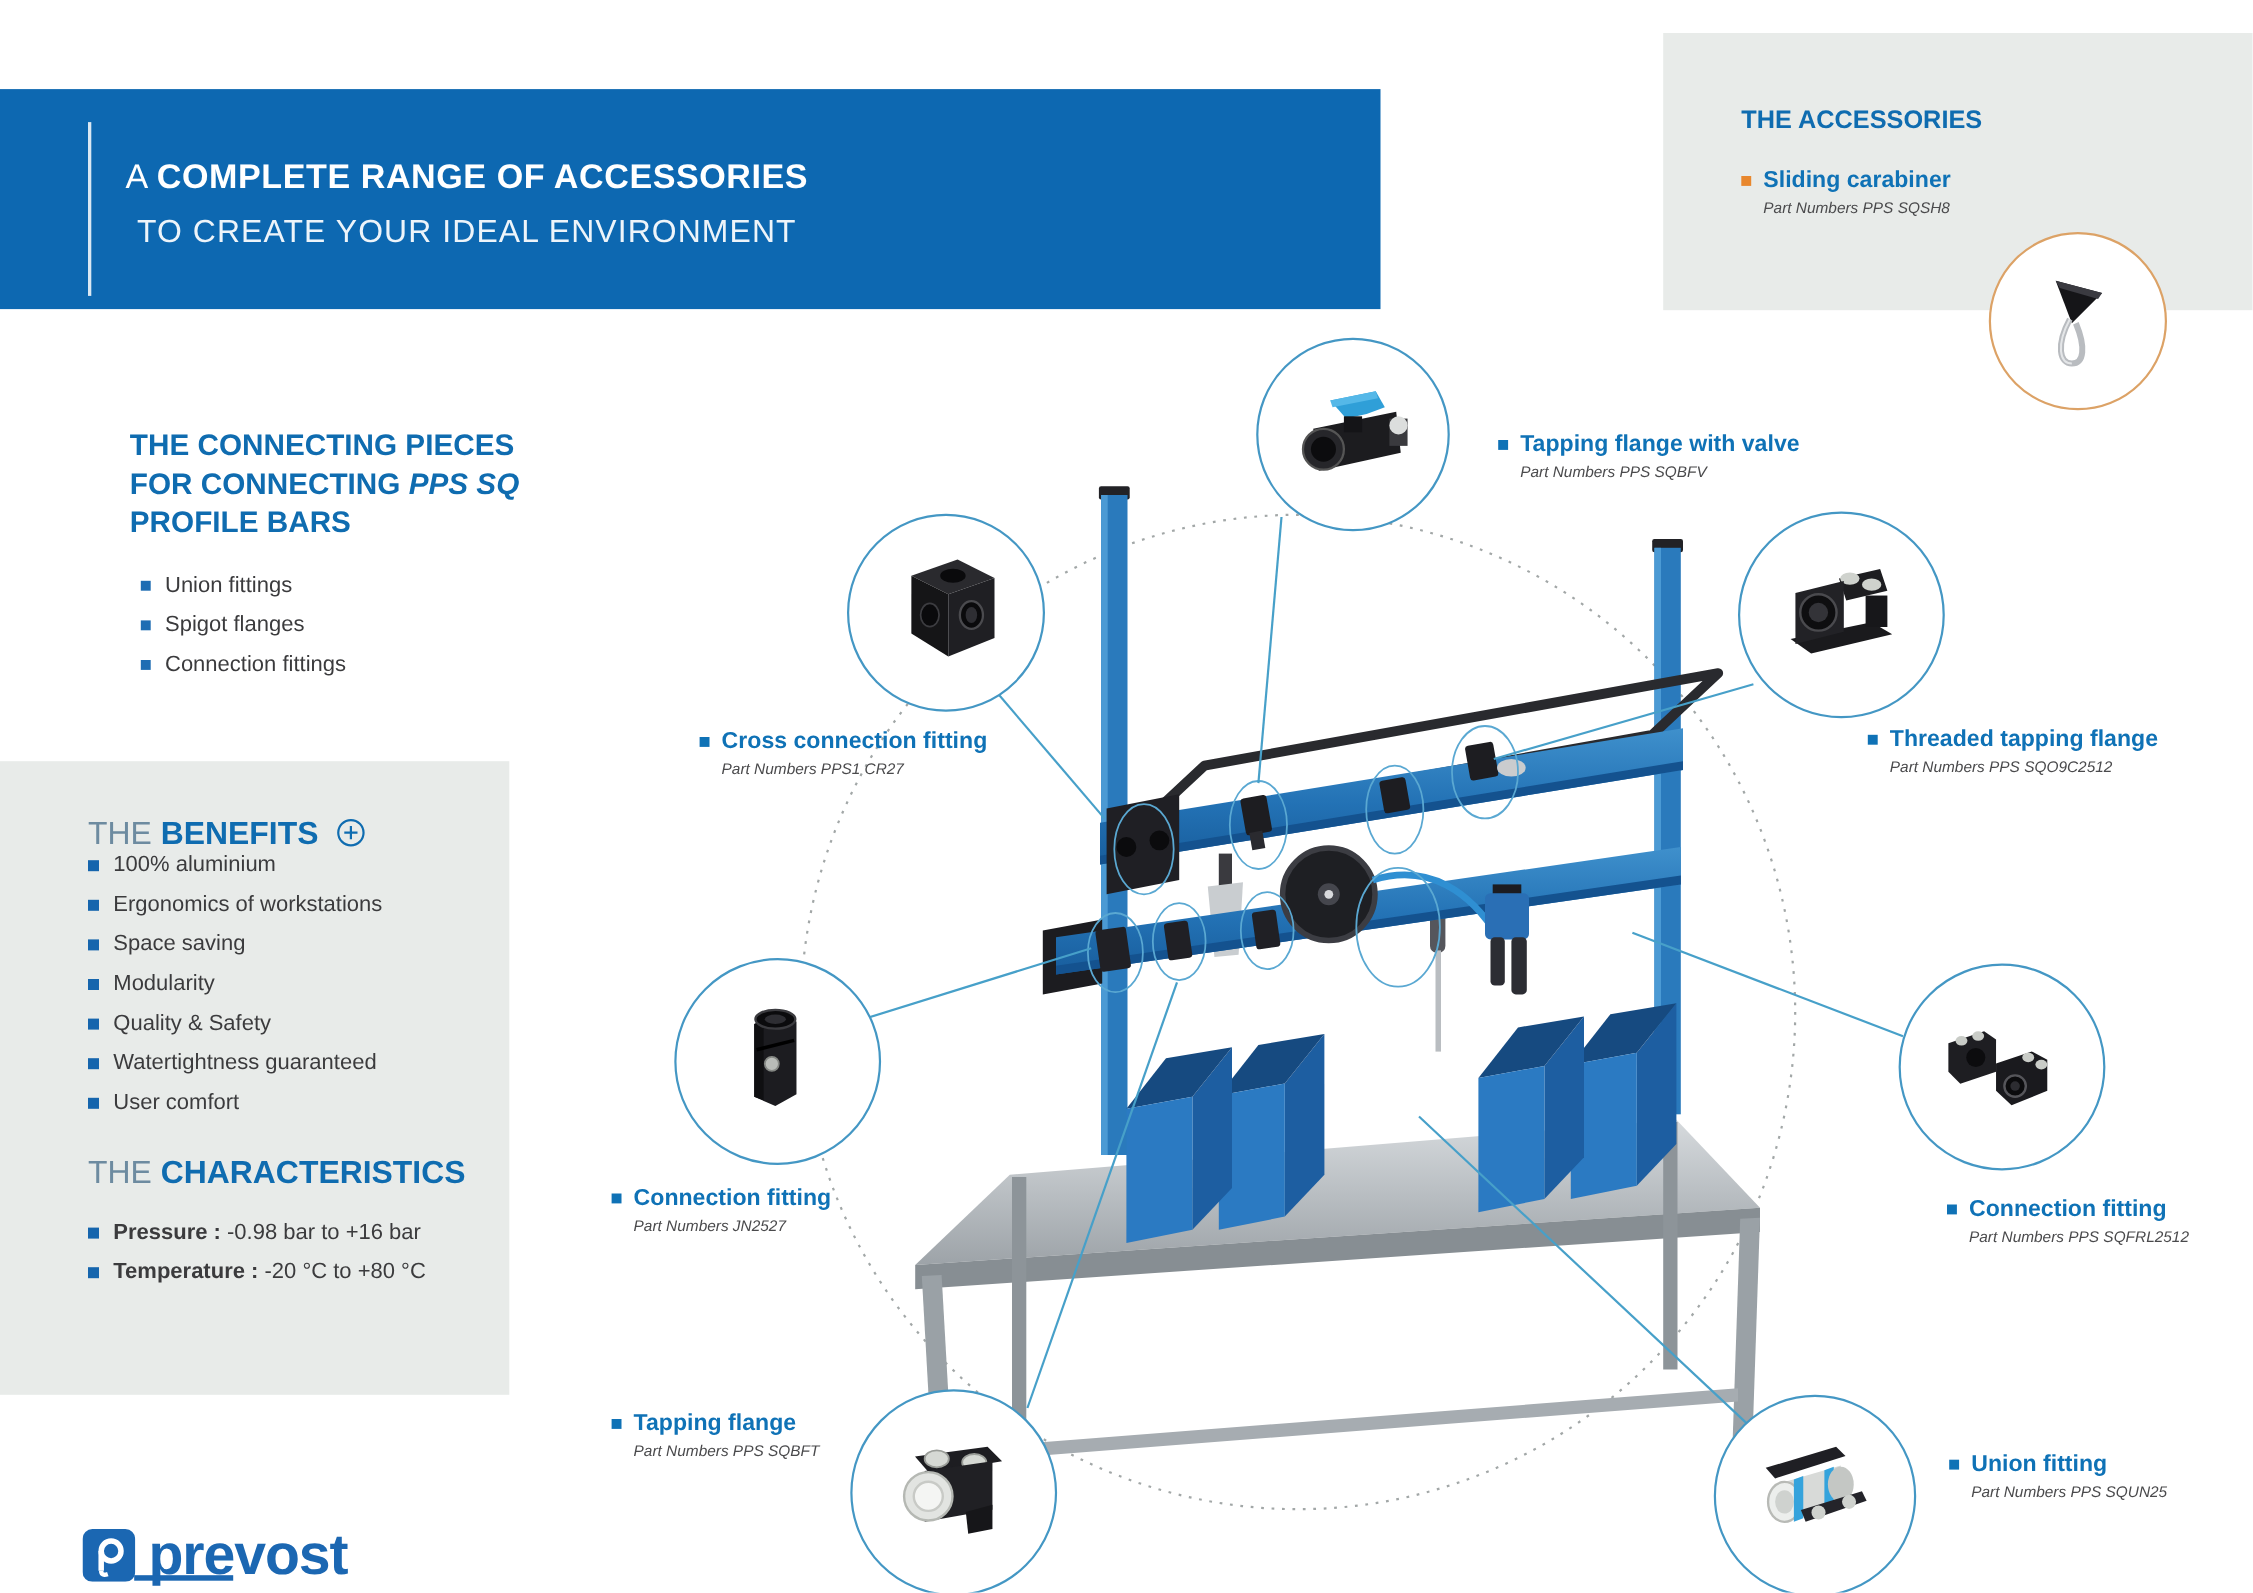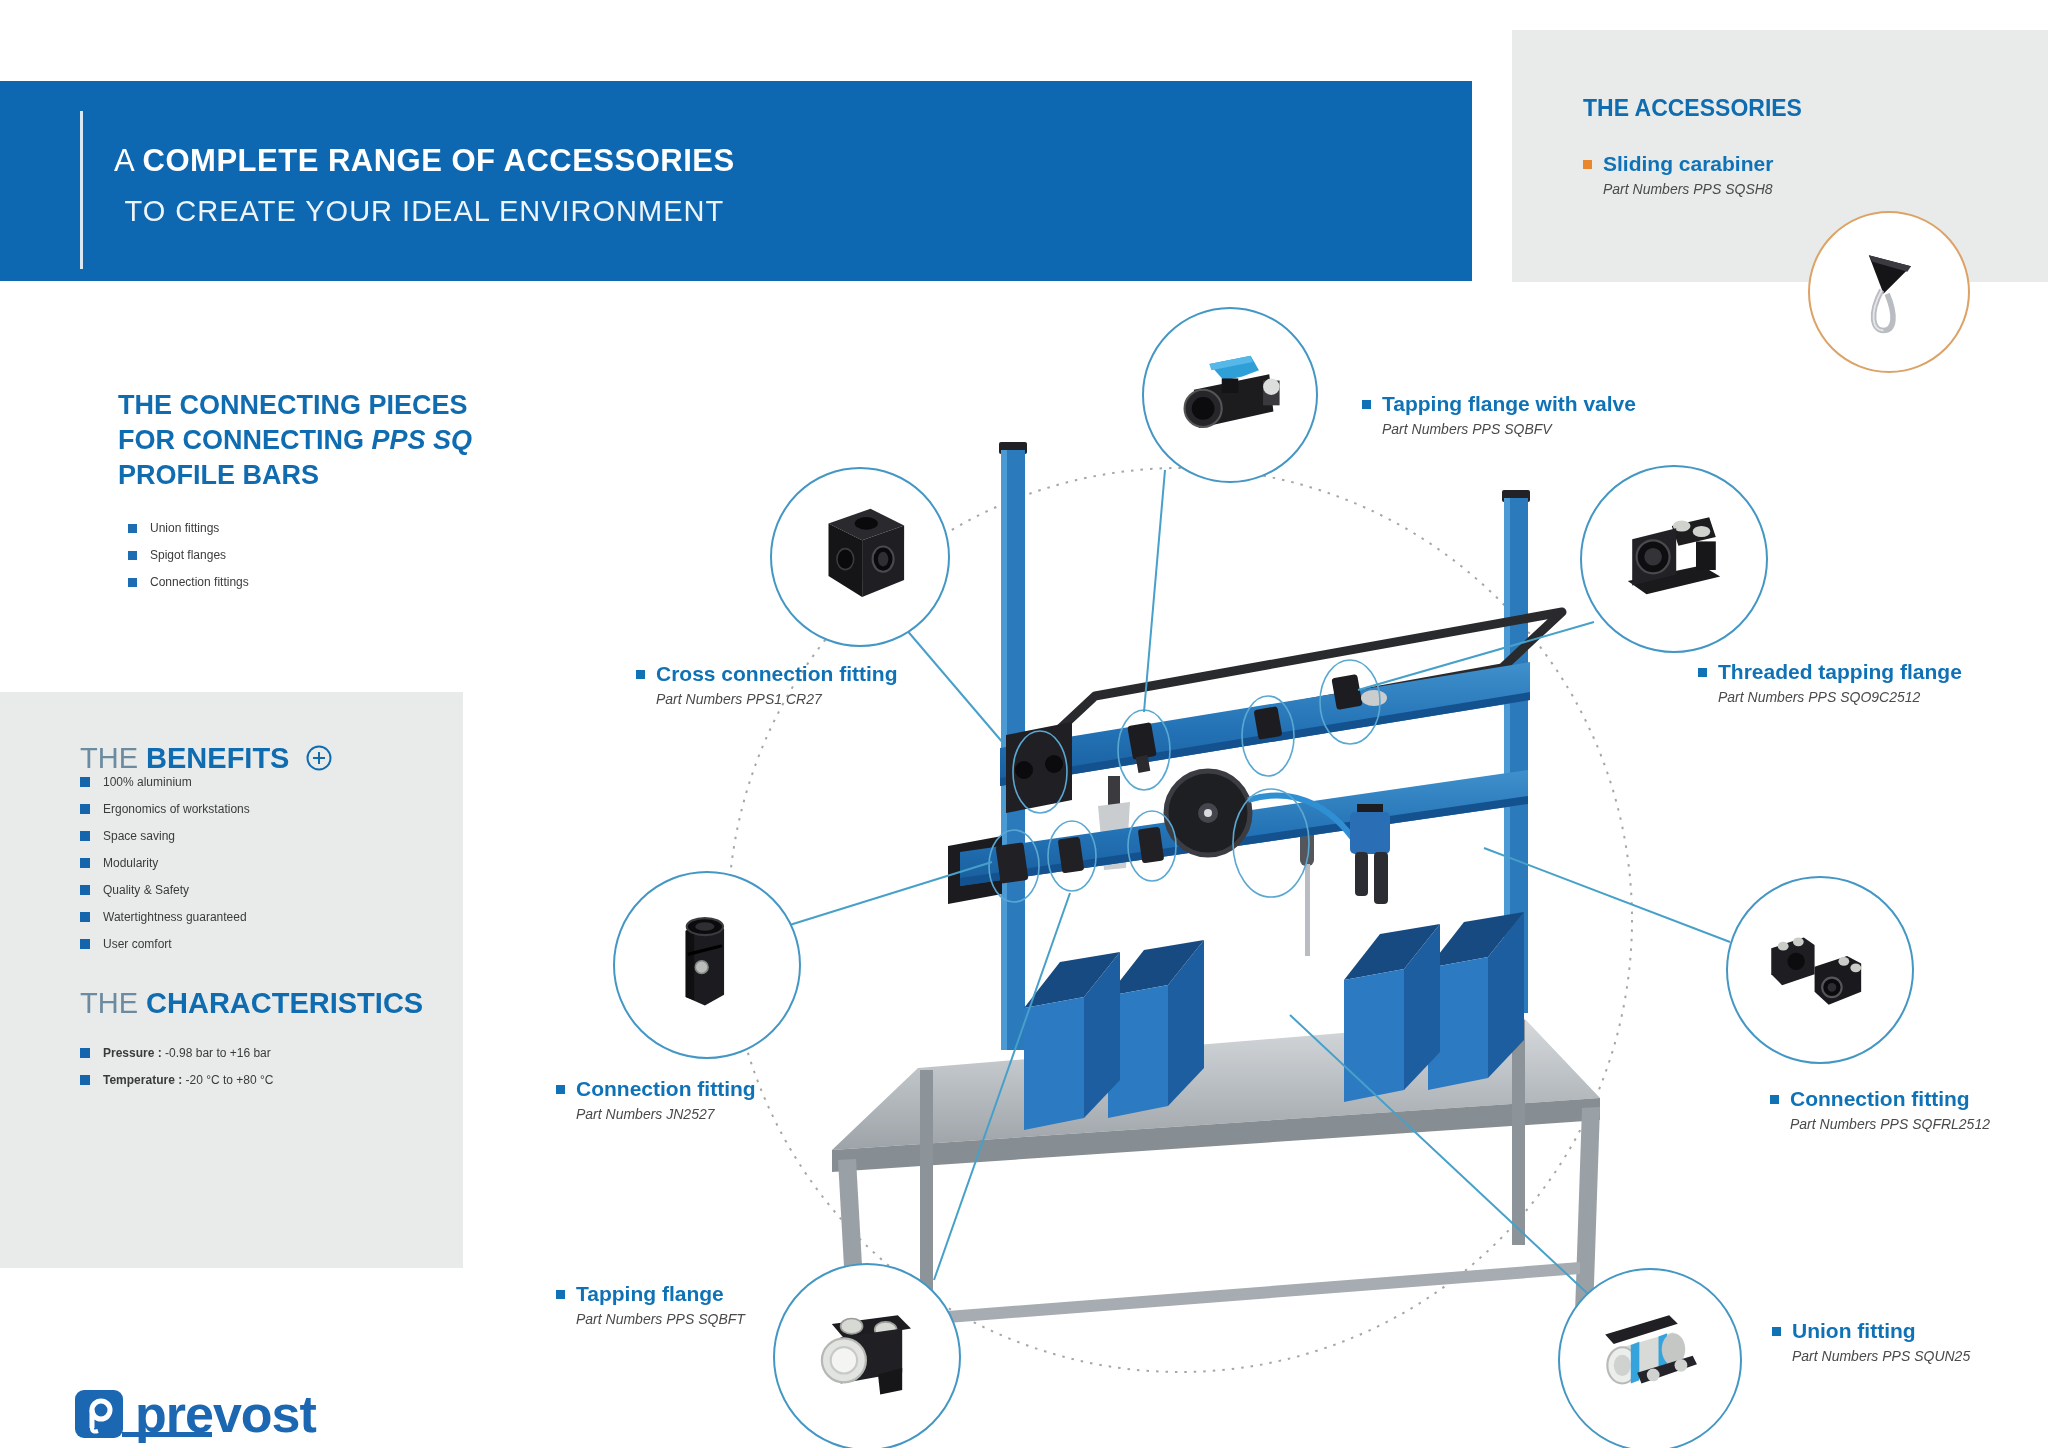--- a/index.html
+++ b/index.html
@@ -1,39 +1,39 @@
 <!DOCTYPE html>
 <html><head>
 <meta charset="utf-8">
 <style>
   html,body{margin:0;padding:0;background:#ffffff;}
   .canvas{
     position:relative;width:2048px;height:1448px;overflow:hidden;background:#ffffff;
     font-family:"Liberation Sans", sans-serif;
   }
   
-  .banner{position:absolute;left:0;top:81px;width:1472px;height:200px;background:#0d68b1;}
+  .banner{position:absolute;left:0;top:81px;width:1255px;height:200px;background:#0d68b1;}
   .banner-rule{position:absolute;left:80px;top:30px;width:3px;height:158px;background:rgba(255,255,255,.85);}
   .banner-text{position:absolute;left:114px;top:62px;color:#ffffff;}
   .banner-line1{font-size:31px;font-weight:400;letter-spacing:.5px;}
   .banner-line1 strong{font-weight:700;}
   .banner-line2{margin-top:16px;font-size:29px;font-weight:400;letter-spacing:1px;color:rgba(255,255,255,.93);text-align:center;}
   
   .panel{position:absolute;background:#e8ebe9;}
   .panel.accessories{left:1512px;top:30px;width:536px;height:252px;}
   .panel.benefits{left:0;top:692px;width:463px;height:576px;}
   
   .h-blue{color:#0f6cb0;font-weight:700;}
   .section-title{font-size:27px;line-height:35px;color:#0f6cb0;font-weight:700;}
   .section-title em{font-style:italic;}
   .light-the{color:#6d8ba0;font-weight:400;}
   .big-title{font-size:29px;font-weight:700;color:#0f6cb0;}
   .li{display:flex;align-items:center;margin-bottom:13px;}
   .li .sq{width:10px;height:10px;background:#1565ad;margin-right:13px;flex:none;}
-  .li .txt{font-size:12px;color:#3b3b3d;}
+  .li .txt{font-size:20px;color:#3b3b3d;}
   .li .txt strong{font-weight:700;color:#3b3b3d;}
   
   .callout{position:absolute;}
   .callout .row{display:flex;align-items:center;}
   .callout .sq{width:9px;height:9px;background:#0f72b6;margin-right:11px;flex:none;}
   .callout .title{font-size:21px;font-weight:700;color:#0f72b6;white-space:nowrap;}
   .callout .part{margin:5px 0 0 20px;font-size:14px;font-style:italic;color:#4a4a4c;white-space:nowrap;}
   .callout.orange .sq{background:#e8872d;}
   
   .pcircle{position:absolute;border-radius:50%;background:#ffffff;border:2px solid #4497c4;

